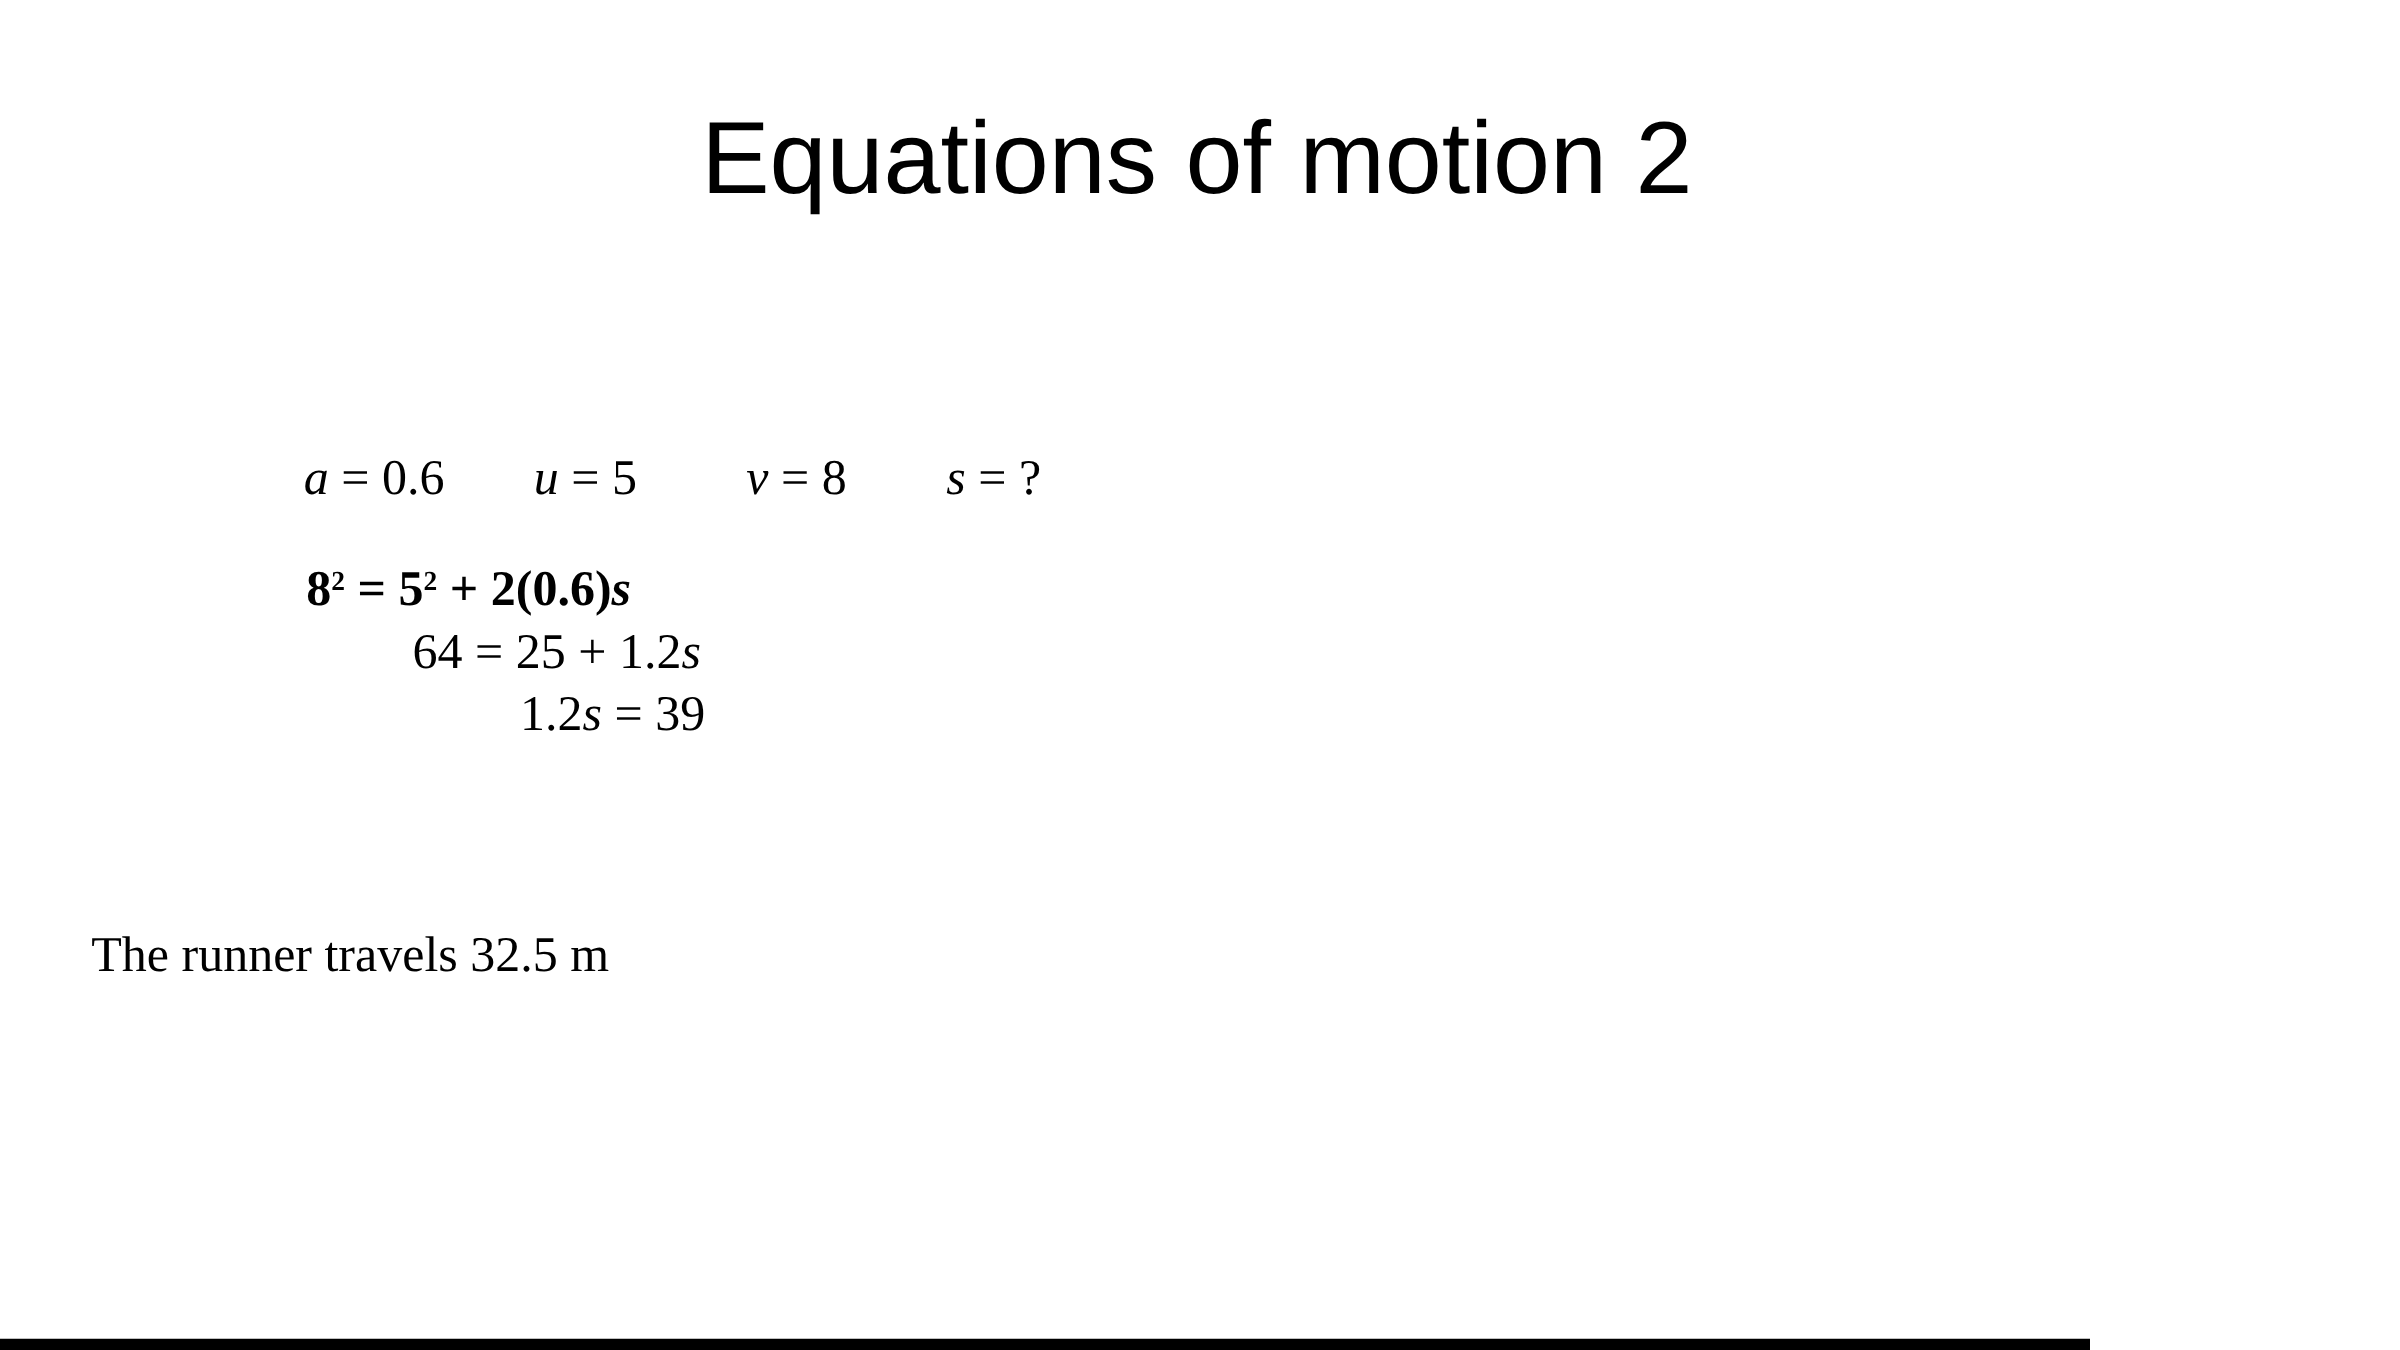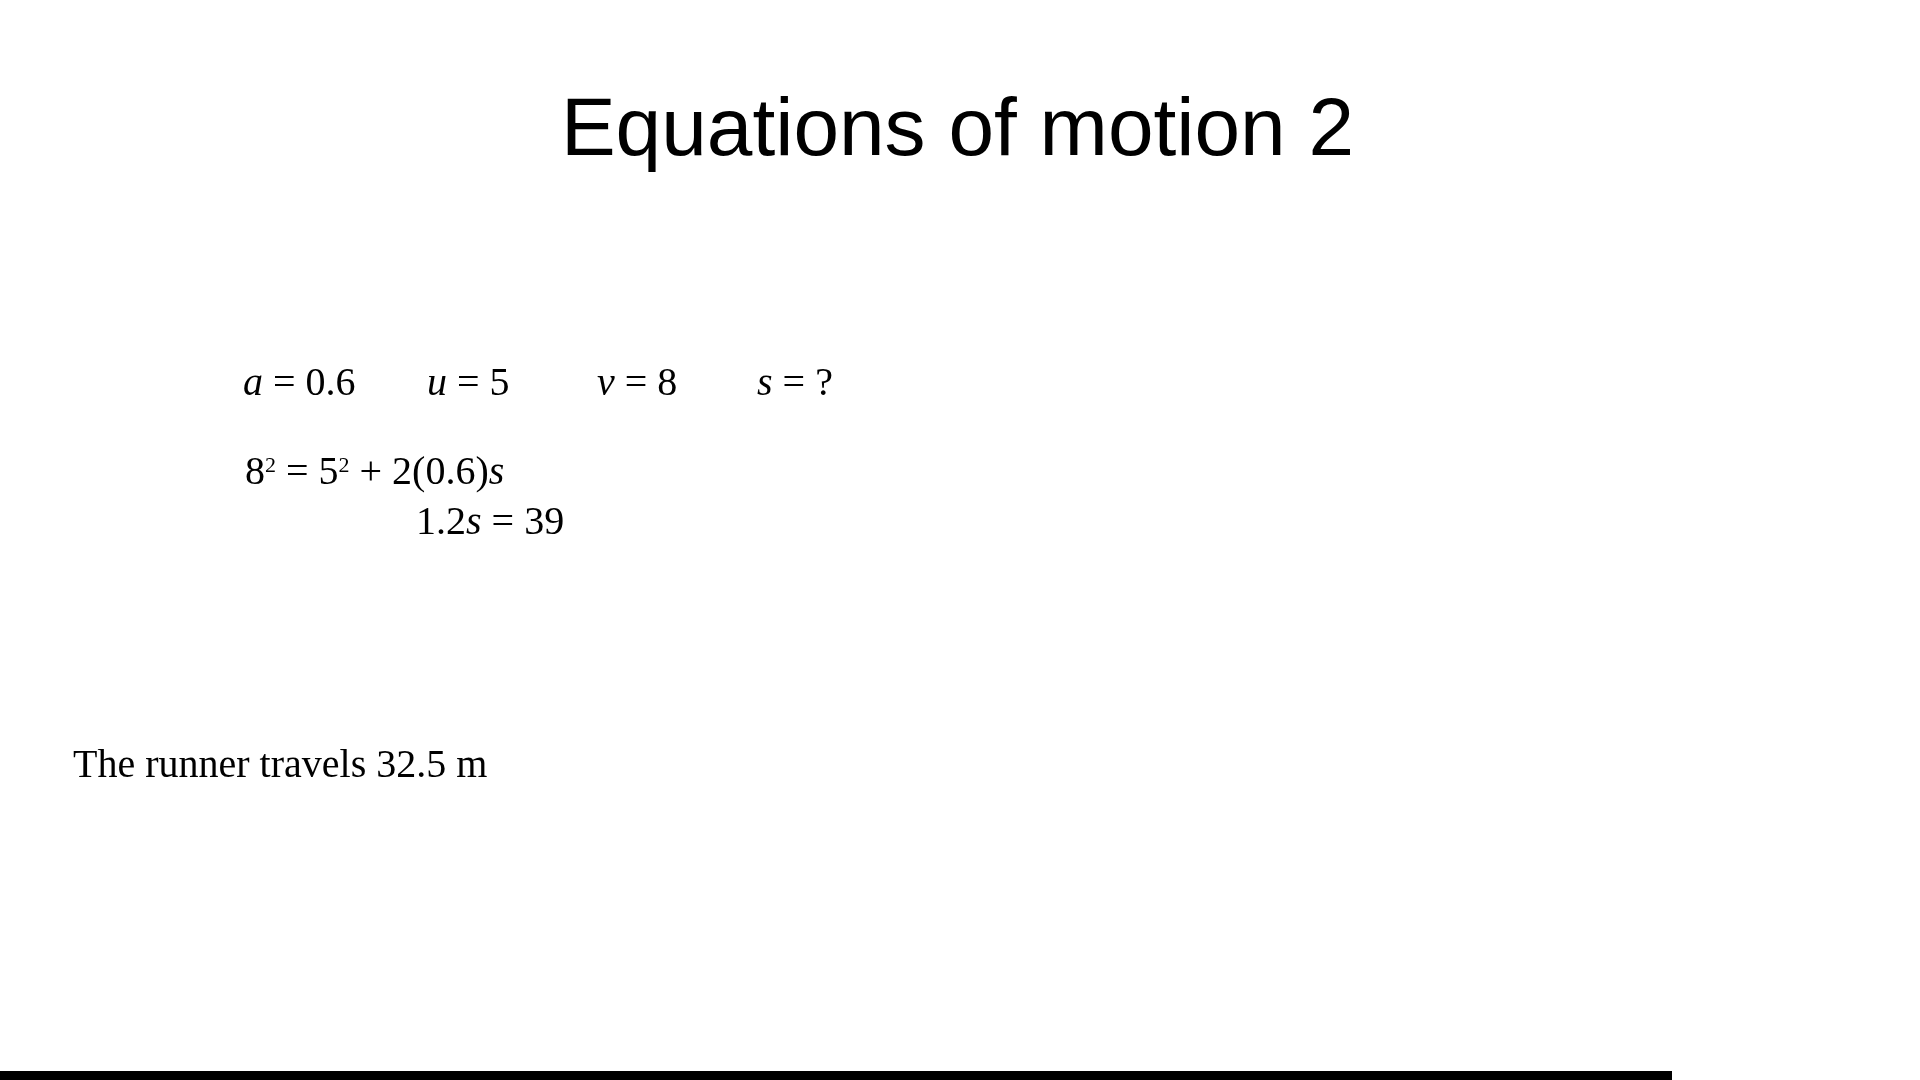--- a/index.html
+++ b/index.html
@@ -69,21 +69,21 @@
   .working {
     position: absolute;
     top: 446px;
     left: 0;
     width: 1920px;
     font-size: 40px;
     line-height: 50px;
   }
   .wl { white-space: nowrap; }
   .wl0 { margin-left: 73px; }
-  .wl1 { margin-left: 245px; }
+  .wl1 { margin-left: 245px; font-weight: bold; }
   .wl2 { margin-left: 330px; }
   .wl3 { margin-left: 416px; }
   .wl4 { margin-left: 500px; }
   .conclusion {
     position: absolute;
     top: 740px;
     left: 73px;
     margin: 0;
     font-size: 40px;
     line-height: 48px;
@@ -124,20 +124,21 @@
 
   <div class="given-row">
     <span class="gv gv0"><span class="it">a</span><span> = 0.6</span></span>
     <span class="gv gv1"><span class="it">u</span><span> = 5</span></span>
     <span class="gv gv2"><span class="it">v</span><span> = 8</span></span>
     <span class="gv gv3"><span class="it">s</span><span> = ?</span></span>
   </div>
 
   <div class="working">
     <div class="wl wl1"><span>8</span><span class="sup">2</span><span> = 5</span><span class="sup">2</span><span> + 2(0.6)</span><span class="it">s</span></div>
+    <div class="wl wl2"><span>64 = 25 + 1.2</span><span class="it">s</span></div>
     <div class="wl wl3"><span>1.2</span><span class="it">s</span><span> = 39</span></div>
   </div>
 
   <p class="conclusion">The runner travels 32.5 m</p>
 
   <div class="right-border"></div>
   <div class="bottom-bar"></div>
 
 </div>
 

